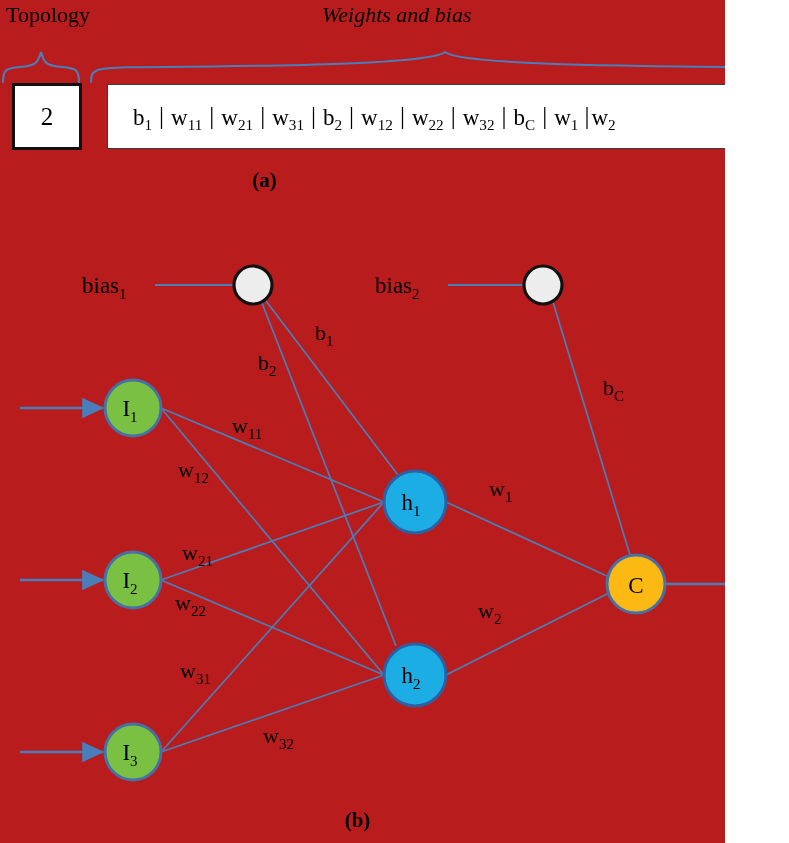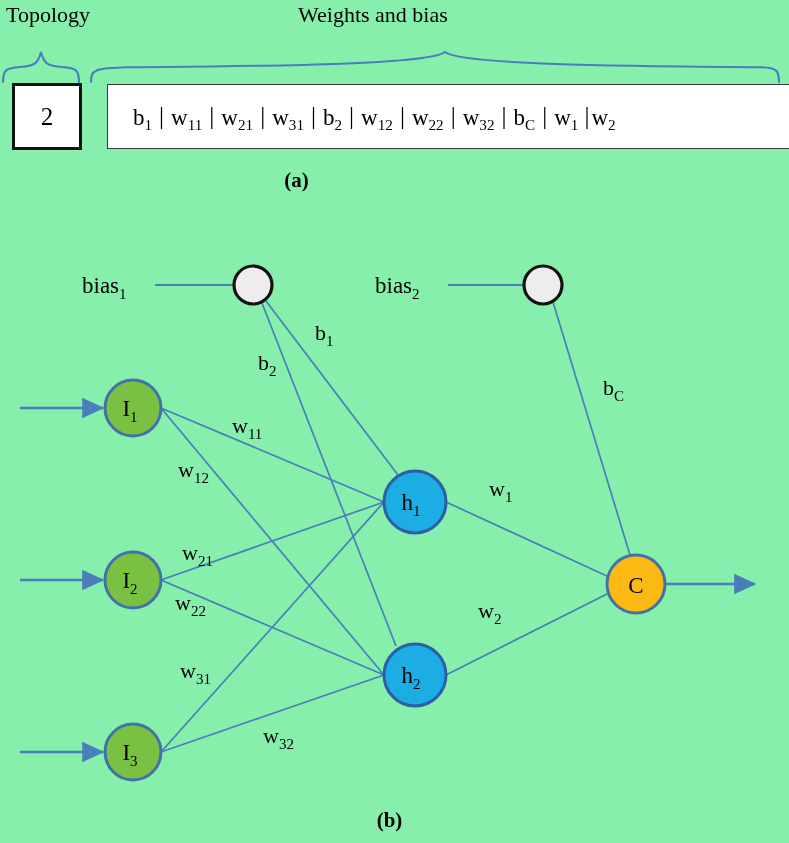--- a/index.html
+++ b/index.html
@@ -3,38 +3,38 @@
 <meta charset="utf-8">
 <title>Genetic encoding and neural network topology</title>
 <style>
   html, body {
     margin: 0;
     padding: 0;
     background: #ffffff;
   }
   #root {
     position: relative;
-    width: 789px;
+    width: 725px;
     height: 843px;
-    background: #86efac;
+    background: #b91c1c;
     font-family: "Liberation Serif", "DejaVu Serif", serif;
     overflow: hidden;
   }
 
   
   .hdr-label {
     position: absolute;
     font-family: "Liberation Serif", "DejaVu Serif", serif;
     font-size: 22px;
     color: #000;
     white-space: nowrap;
     line-height: 1;
   }
   #topology-label { left: 6px;  top: 4px; }
-  #weights-label  { left: 298px; top: 4px; }
+  #weights-label  { left: 322px; top: 4px; font-style: italic; }
 
   .brace-svg { position: absolute; }
 
   .gene-box {
     position: absolute;
     box-sizing: border-box;
     background: #ffffff;
   }
   #topology-box {
     left: 12px; top: 83px; width: 70px; height: 67px;

